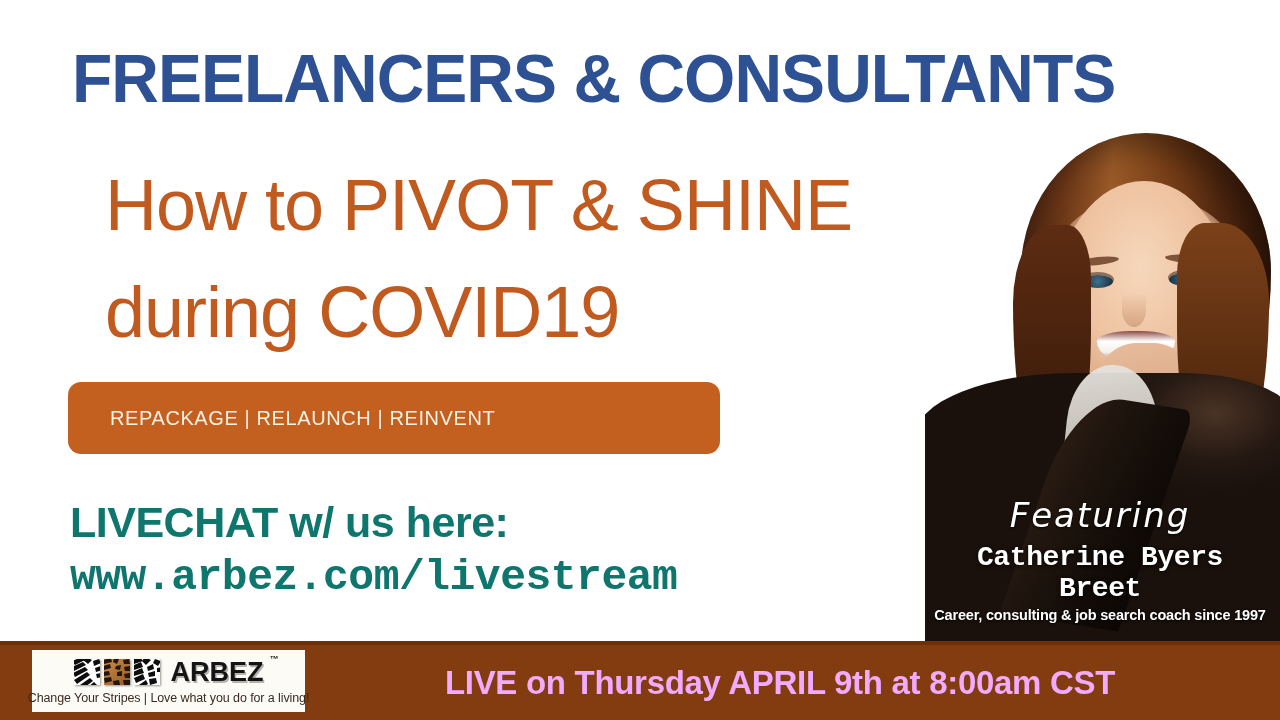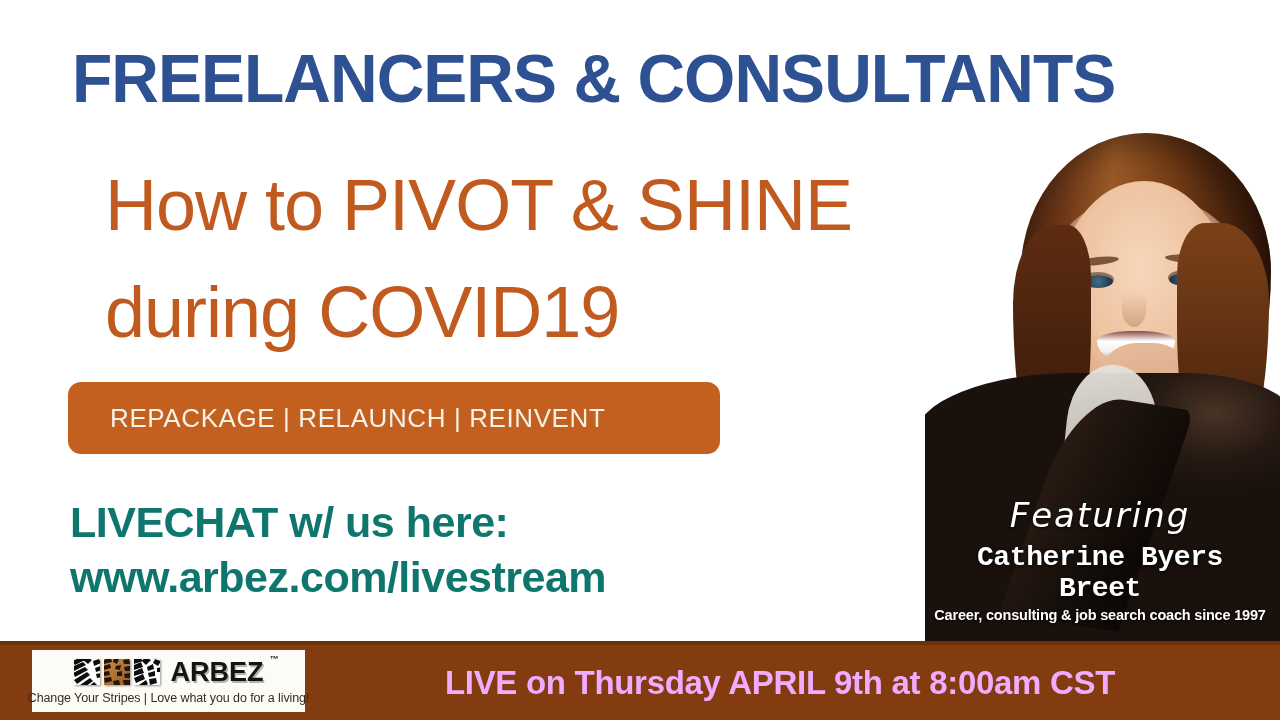--- a/index.html
+++ b/index.html
@@ -192,39 +192,39 @@
     top: 382px;
     width: 652px;
     height: 72px;
     background: #c4601f;
     border-radius: 13px;
     display: flex;
     align-items: center;
   }
   .pill-text {
     color: #f7f1e6;
-    font-size: 26px;
+    font-size: 20px;
     letter-spacing: .6px;
     padding-left: 42px;
     white-space: nowrap;
   }
 
   
   .livechat {
     position: absolute;
     left: 70px;
     top: 495px;
     width: 620px;
     color: #0f766e;
     font-weight: bold;
     font-size: 43px;
     line-height: 1.28;
     letter-spacing: -.5px;
   }
-  .livechat .url { display: block; }
+  .livechat .url { display: block; font-family: Liberation Mono, monospace; }
 
   
   .feature {
     position: absolute;
     left: 930px;
     top: 498px;
     width: 340px;
     text-align: center;
     color: #ffffff;
   }

